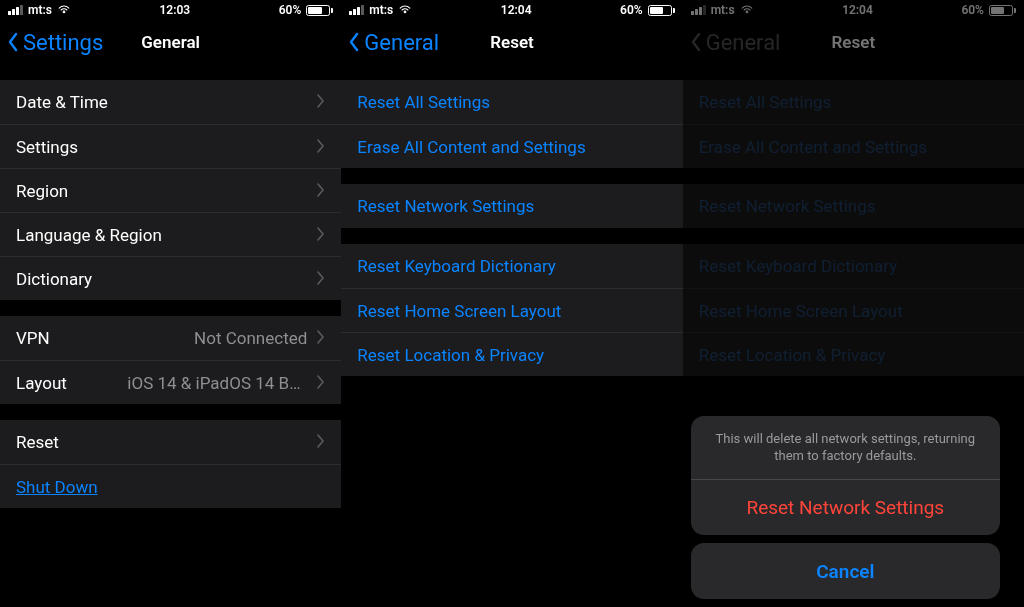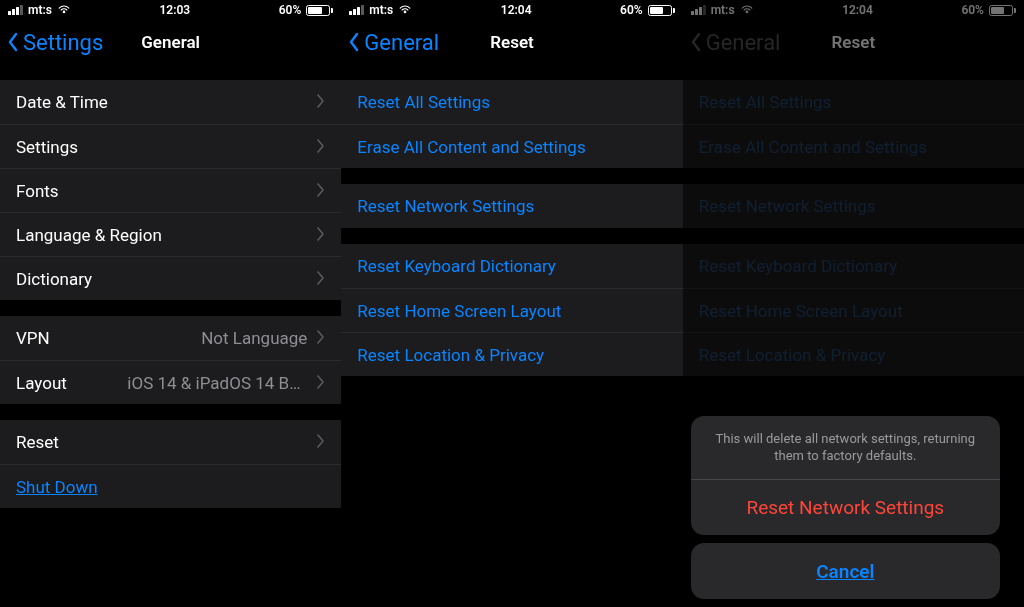--- a/index.html
+++ b/index.html
@@ -31,21 +31,21 @@
   .row .sub{ color:#8e8e93; font-size:17px; margin-left:auto; padding-right:10px; white-space:nowrap; overflow:hidden; text-overflow:ellipsis; max-width:190px;}
   .chev svg{ width:8px; height:14px; color:#5a5a5e;}
   .row.link{ color:#0a84ff; cursor:pointer;}
   .row.link.dim{ color:#23446c;}
   .row.plain-link{ color:#0a84ff; cursor:pointer;text-decoration:underline;}
   .sheet{ position:absolute; left:8px; right:24px; bottom:8px;}
   .sheet-body{ background:rgba(44,44,46,0.94); border-radius:13px; overflow:hidden;}
   .sheet-msg{ padding:14px 18px; text-align:center; color:#9a9a9e; font-size:13px; line-height:1.35;}
   .sheet-btn{ border-top:0.5px solid rgba(120,120,128,0.4); height:56px; display:flex; align-items:center; justify-content:center; font-size:19px; cursor:pointer;}
   .sheet-btn.destructive{ color:#ff453a;}
-  .sheet-cancel{ margin-top:8px; background:rgba(44,44,46,0.94); border-radius:13px; height:56px; display:flex; align-items:center; justify-content:center; color:#0a84ff; font-size:19px; font-weight:600; cursor:pointer;text-decoration:underline;}
+  .sheet-cancel{ margin-top:8px; background:rgba(44,44,46,0.94); border-radius:13px; height:56px; display:flex; align-items:center; justify-content:center; color:#0a84ff; font-size:19px; font-weight:600; cursor:pointer;}
   .dim-overlay{ position:absolute; inset:0; background:rgba(0,0,0,0.55); pointer-events:none;}
 </style>
 </head>
 <body>
 
 <div class="panel">
  <div class="statusbar">
   <div class="sb-left">
     <span class="sig">
           <span></span>
@@ -89,21 +89,21 @@
             <path d="M1 1l5 6-5 6" stroke="currentColor" stroke-width="1.6" stroke-linecap="round" stroke-linejoin="round"></path>
           </svg></span>
       </div>
    <div class="row nav-row">
         <span>Settings</span>
         <span class="chev"><svg viewBox="0 0 8 14" fill="none">
             <path d="M1 1l5 6-5 6" stroke="currentColor" stroke-width="1.6" stroke-linecap="round" stroke-linejoin="round"></path>
           </svg></span>
       </div>
    <div class="row nav-row">
-        <span>Fonts</span>
+        <span>Region</span>
         <span class="chev"><svg viewBox="0 0 8 14" fill="none">
             <path d="M1 1l5 6-5 6" stroke="currentColor" stroke-width="1.6" stroke-linecap="round" stroke-linejoin="round"></path>
           </svg></span>
       </div>
    <div class="row nav-row">
         <span>Language &amp; Region</span>
         <span class="chev"><svg viewBox="0 0 8 14" fill="none">
             <path d="M1 1l5 6-5 6" stroke="currentColor" stroke-width="1.6" stroke-linecap="round" stroke-linejoin="round"></path>
           </svg></span>
       </div>
@@ -111,21 +111,21 @@
         <span>Dictionary</span>
         <span class="chev"><svg viewBox="0 0 8 14" fill="none">
             <path d="M1 1l5 6-5 6" stroke="currentColor" stroke-width="1.6" stroke-linecap="round" stroke-linejoin="round"></path>
           </svg></span>
       </div>
  </div>
 
  <div class="group">
    <div class="row nav-row">
      <span>VPN</span>
-     <span class="sub">Not Language</span>
+     <span class="sub">Not Connected</span>
      <span class="chev"><svg viewBox="0 0 8 14" fill="none">
             <path d="M1 1l5 6-5 6" stroke="currentColor" stroke-width="1.6" stroke-linecap="round" stroke-linejoin="round"></path>
           </svg></span>
    </div>
    <div class="row nav-row">
      <span>Layout</span>
      <span class="sub">iOS 14 &amp; iPadOS 14 Beta Softwar...</span>
      <span class="chev"><svg viewBox="0 0 8 14" fill="none">
             <path d="M1 1l5 6-5 6" stroke="currentColor" stroke-width="1.6" stroke-linecap="round" stroke-linejoin="round"></path>
           </svg></span>

